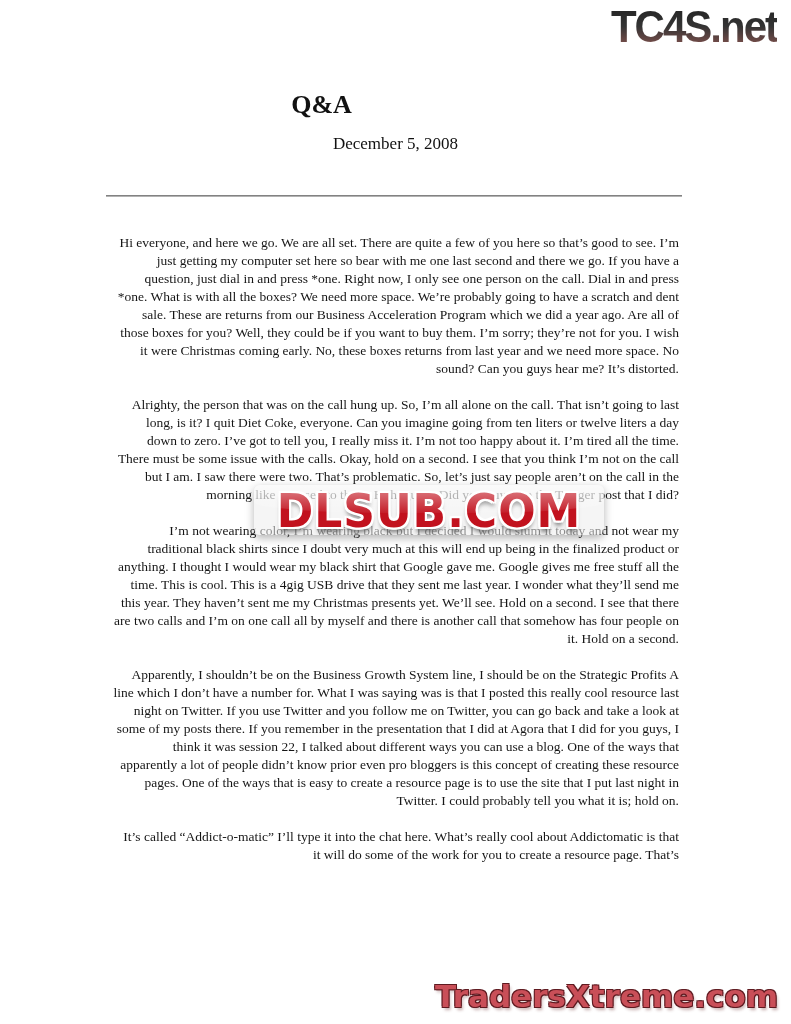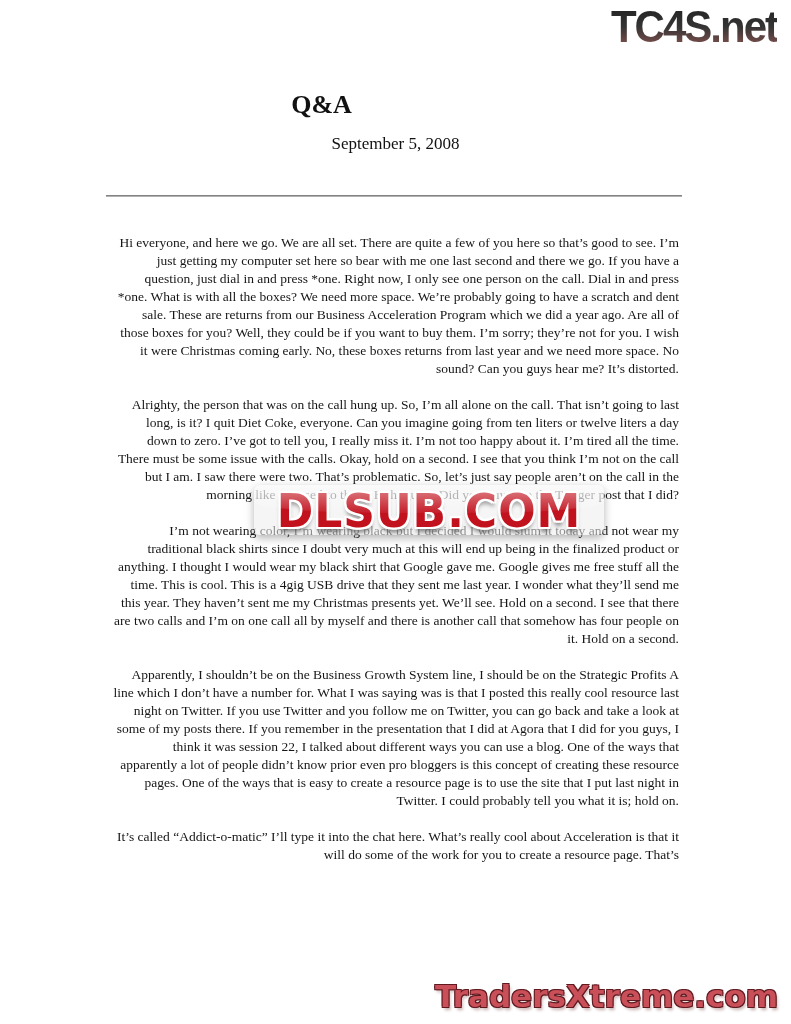--- a/index.html
+++ b/index.html
@@ -115,34 +115,34 @@
 </style>
 </head>
 <body>
 
 <div>
 
   <div class="tc4s-logo">TC4S.net</div>
 
   <div class="doc-title">Q&amp;A</div>
 
-  <div class="doc-date">September 5, 2008</div>
+  <div class="doc-date">December 5, 2008</div>
 
   <div class="divider"></div>
 
   <div class="transcript">
     <p>Hi everyone, and here we go. We are all set. There are quite a few of you here so that’s good to see. I’m just getting my computer set here so bear with me one last second and there we go. If you have a question, just dial in and press *one. Right now, I only see one person on the call. Dial in and press *one. What is with all the boxes? We need more space. We’re probably going to have a scratch and dent sale. These are returns from our Business Acceleration Program which we did a year ago. Are all of those boxes for you? Well, they could be if you want to buy them. I’m sorry; they’re not for you. I wish it were Christmas coming early. No, these boxes returns from last year and we need more space. No sound? Can you guys hear me? It’s distorted.</p>
 
     <p><span>Alrighty, the person that was on the call hung up. So, I’m all alone on the call. That isn’t going to last long, is it? I quit Diet Coke, everyone. Can you imagine going from ten liters or twelve liters a day down to zero. I’ve got to tell you, I really miss it. I’m not too happy about it. I’m tired all the time. There must be some issue with the calls. Okay, hold on a second. I see that you think I’m not on the call but I am. I saw there were two. That’s problematic. So, let’s j</span><span>ust say people aren’t on the call in th</span><span>e morning like we used to them. Huh, guys? Did you guys see the Trigger post that I did?</span></p>
 
     <p>I’m not wearing color, I’m wearing black but I decided I would slum it today and not wear my traditional black shirts since I doubt very much at this will end up being in the finalized product or anything. I thought I would wear my black shirt that Google gave me. Google gives me free stuff all the time. This is cool. This is a 4gig USB drive that they sent me last year. I wonder what they’ll send me this year. They haven’t sent me my Christmas presents yet. We’ll see. Hold on a second. I see that there are two calls and I’m on one call all by myself and there is another call that somehow has four people on it. Hold on a second.</p>
 
     <p>Apparently, I shouldn’t be on the Business Growth System line, I should be on the Strategic Profits A line which I don’t have a number for. What I was saying was is that I posted this really cool resource last night on Twitter. If you use Twitter and you follow me on Twitter, you can go back and take a look at some of my posts there. If you remember in the presentation that I did at Agora that I did for you guys, I think it was session 22, I talked about different ways you can use a blog. One of the ways that apparently a lot of people didn’t know prior even pro bloggers is this concept of creating these resource pages. One of the ways that is easy to create a resource page is to use the site that I put last night in Twitter. I could probably tell you what it is; hold on.</p>
 
-    <p>It’s called “Addict-o-matic” I’ll type it into the chat here. What’s really cool about Acceleration is that it will do some of the work for you to create a resource page. That’s</p>
+    <p>It’s called “Addict-o-matic” I’ll type it into the chat here. What’s really cool about Addictomatic is that it will do some of the work for you to create a resource page. That’s</p>
   </div>
 
   <div class="watermark">
     <span class="watermark-text">DLSUB.COM</span>
   </div>
 
   <div class="tx-logo">TradersXtreme.com</div>
 
 </div>
 

